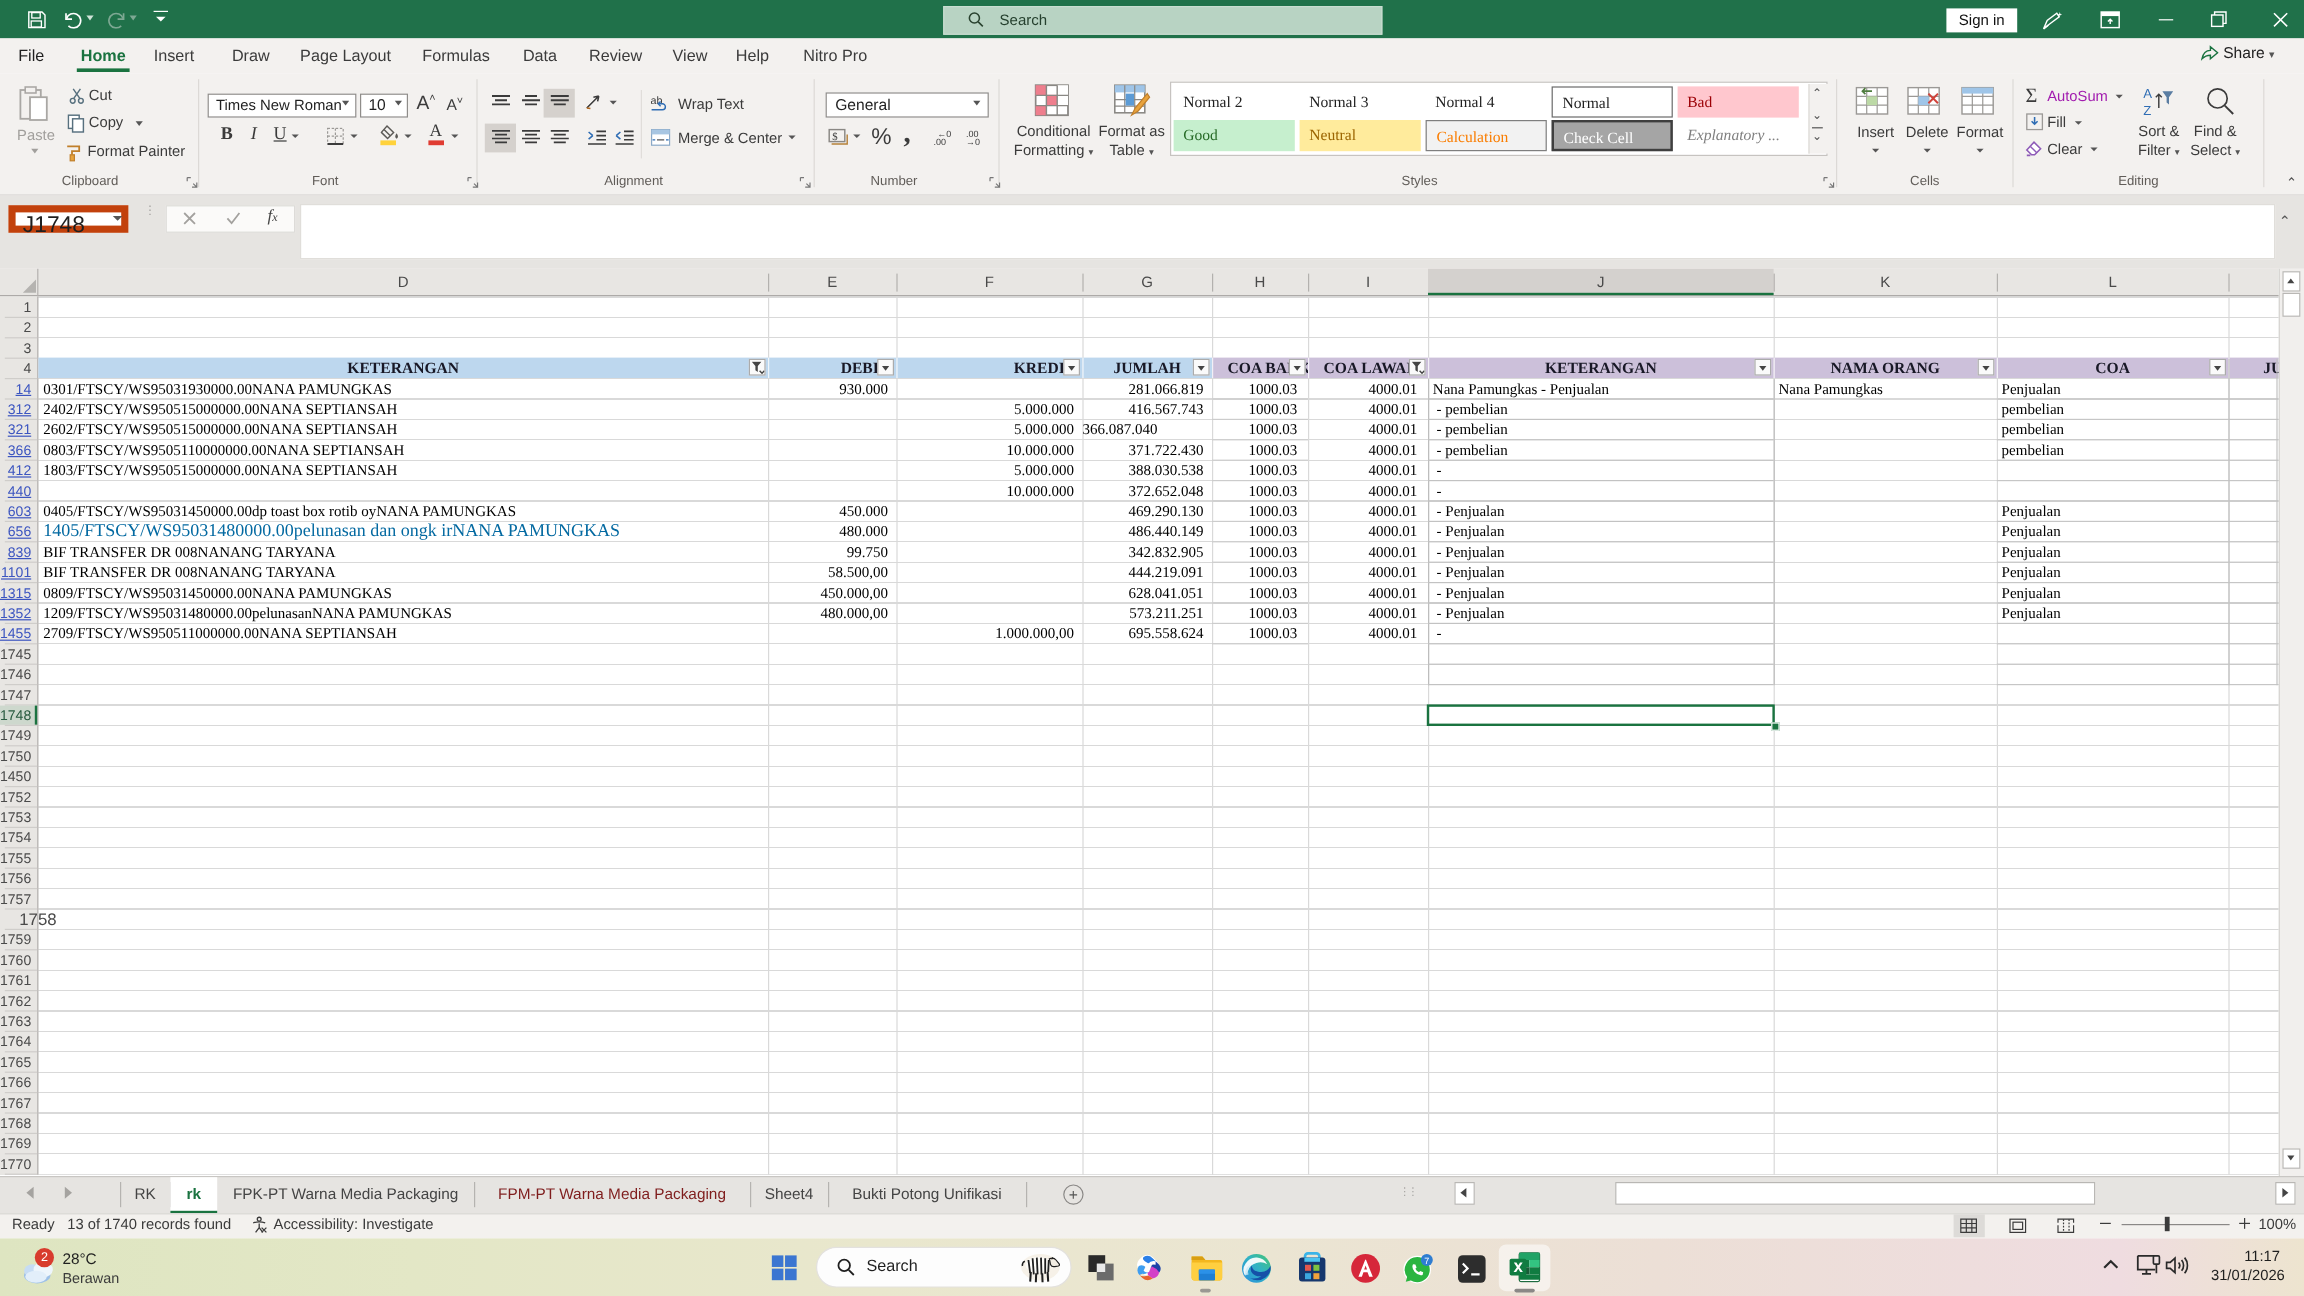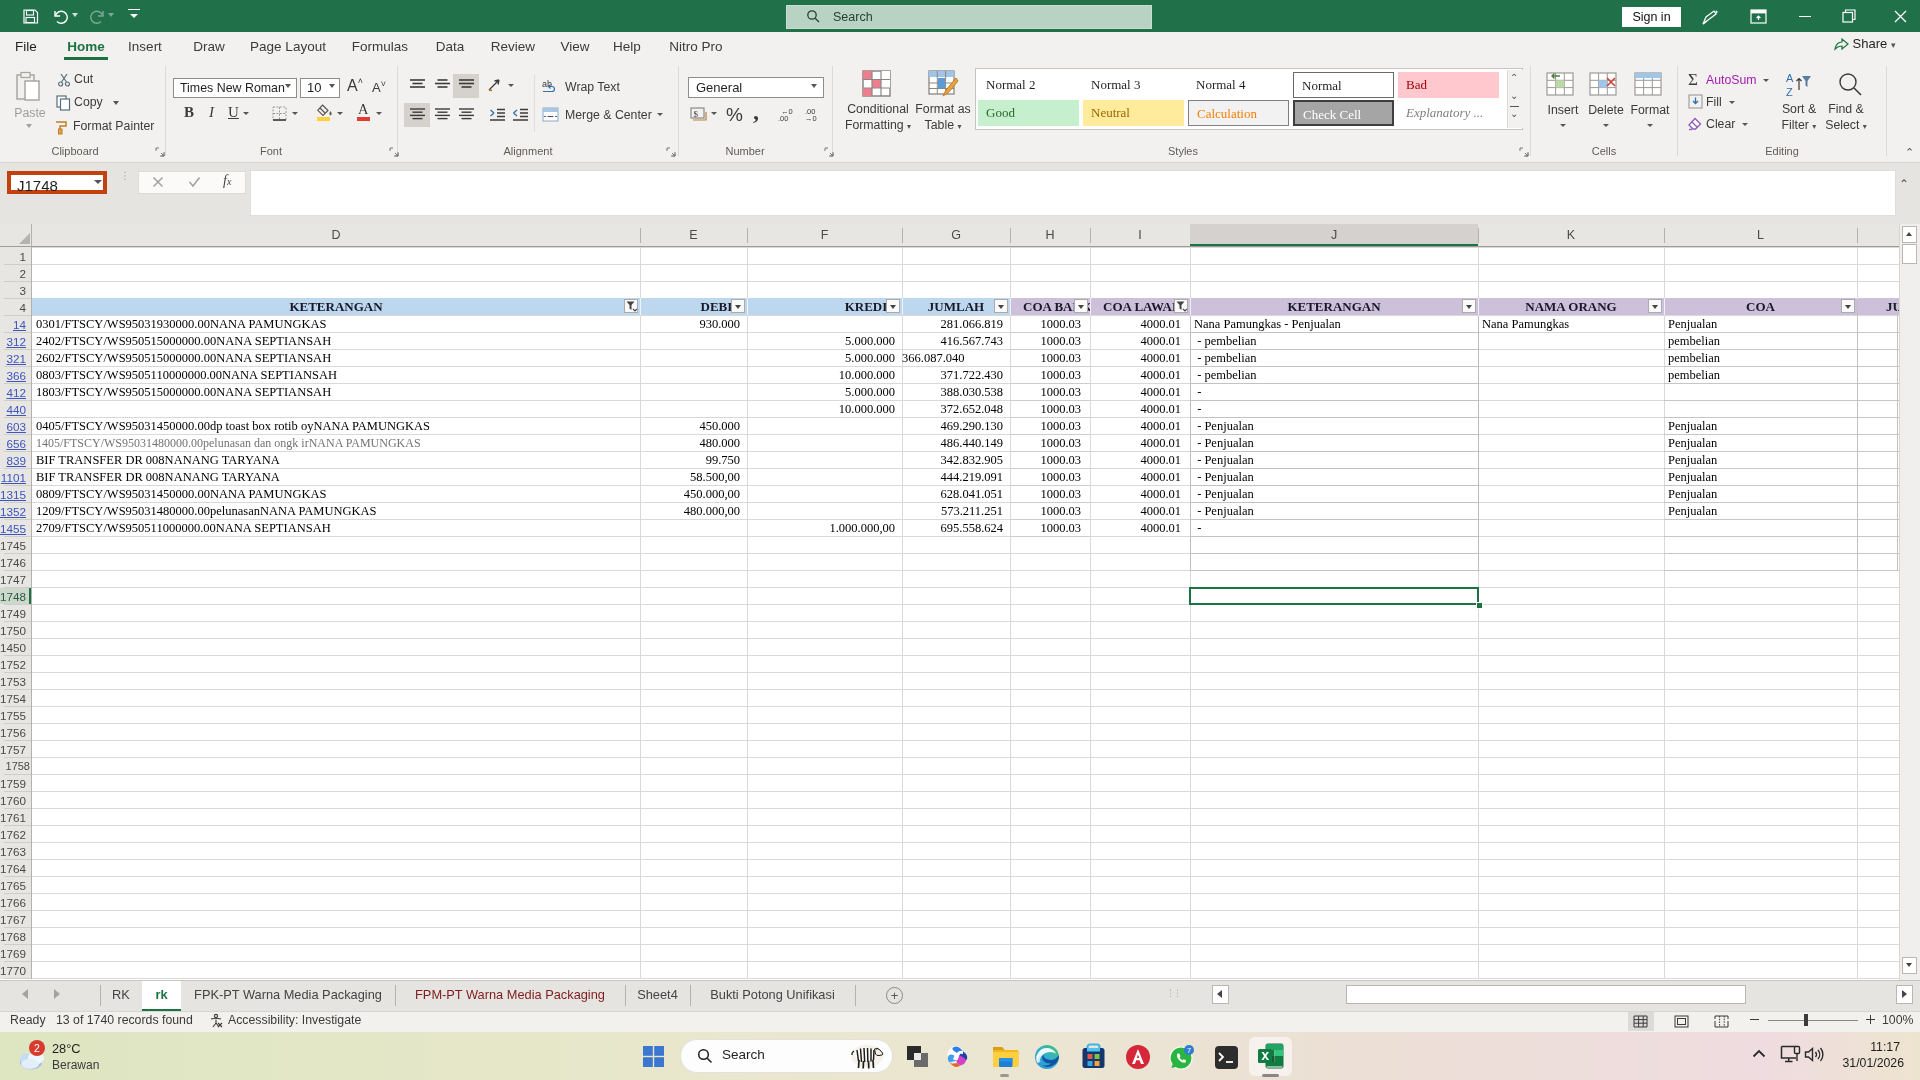--- a/index.html
+++ b/index.html
@@ -308,21 +308,21 @@
 <path d="M13 18 v-11 M10.5 9 L13 6.5 15.5 9" stroke="#3b3b3b" stroke-width="1.2" fill="none"></path>
 <path d="M16 4 h9 l-3.5 5 v6 l-2 -1.5 v-4.5 Z" fill="#5a7da2"></path>
     </svg>
 <div class="ab" style="left:1773px;top:101px;width:52px;text-align:center;font-size:12.3px;color:#3b3b3b;line-height:16px;">Sort &amp;<br>Filter <span style="font-size:8px;color:#555">▾</span></div>
 <svg class="ab" style="left:1836px;top:71px" width="28" height="28" viewBox="0 0 28 28">
 <circle cx="12" cy="11" r="8" fill="none" stroke="#3b3b3b" stroke-width="1.4"></circle>
 <path d="M18 17 L25 24" stroke="#3b3b3b" stroke-width="1.6"></path>
     </svg>
 <div class="ab" style="left:1820px;top:101px;width:52px;text-align:center;font-size:12.3px;color:#3b3b3b;line-height:16px;">Find &amp;<br>Select <span style="font-size:8px;color:#555">▾</span></div>
 <div class="ab" style="left:0;top:163px;width:1920px;height:61px;background:#e6e4e1;"></div>
-<div class="ab" style="left:7px;top:171px;width:100px;height:23px;background:#fff;border:4px solid #c2410c;box-sizing:border-box;font-size:15px;color:#1f1f1f;line-height:21px;padding-left:6px;">J1748</div>
+<div class="ab" style="left:7px;top:171px;width:100px;height:23px;background:#fff;border:6px solid #c2410c;box-sizing:border-box;font-size:19px;color:#1f1f1f;line-height:21px;padding-left:6px;">J1748</div>
 <div class="ab" style="left:94px;top:180px;width:0;height:0;border-left:4px solid transparent;border-right:4px solid transparent;border-top:4.5px solid #555;"></div>
 <div class="ab" style="left:120px;top:173px;width:3px;height:18px;color:#a5a3a0;font-size:10px;line-height:5px;">⋮</div>
 <div class="ab" style="left:138px;top:171px;width:108px;height:23px;background:#fbfaf9;border:1px solid #dddbd8;box-sizing:border-box;"></div>
 <svg class="ab" style="left:152px;top:176px" width="12" height="12" viewBox="0 0 12 12">
 <path d="M1.5 1.5 L10.5 10.5 M10.5 1.5 L1.5 10.5" stroke="#a3a19e" stroke-width="1.5"></path>
     </svg>
 <svg class="ab" style="left:188px;top:176px" width="13" height="12" viewBox="0 0 13 12">
 <path d="M1.5 6 L5 10 L11.5 1.5" fill="none" stroke="#a3a19e" stroke-width="1.5"></path>
     </svg>
 <div class="ab ser" style="left:223px;top:173px;font-size:14px;font-style:italic;color:#444;">f<span style="font-size:10px;">x</span></div>
@@ -409,21 +409,21 @@
 <div class="ab" style="left:0;top:673px;width:26px;height:17px;font-size:11.7px;color:#4a4a4a;text-align:right;line-height:17px;">1753</div>
 <div class="ab" style="left:4px;top:689px;width:27px;height:1px;background:#cfcdca;"></div>
 <div class="ab" style="left:0;top:690px;width:26px;height:17px;font-size:11.7px;color:#4a4a4a;text-align:right;line-height:17px;">1754</div>
 <div class="ab" style="left:4px;top:706px;width:27px;height:1px;background:#cfcdca;"></div>
 <div class="ab" style="left:0;top:707px;width:26px;height:17px;font-size:11.7px;color:#4a4a4a;text-align:right;line-height:17px;">1755</div>
 <div class="ab" style="left:4px;top:723px;width:27px;height:1px;background:#cfcdca;"></div>
 <div class="ab" style="left:0;top:724px;width:26px;height:17px;font-size:11.7px;color:#4a4a4a;text-align:right;line-height:17px;">1756</div>
 <div class="ab" style="left:4px;top:740px;width:27px;height:1px;background:#cfcdca;"></div>
 <div class="ab" style="left:0;top:741px;width:26px;height:17px;font-size:11.7px;color:#4a4a4a;text-align:right;line-height:17px;">1757</div>
 <div class="ab" style="left:4px;top:757px;width:27px;height:1px;background:#cfcdca;"></div>
-<div class="ab" style="left:4px;top:758px;width:26px;height:17px;font-size:11px;color:#4a4a4a;text-align:right;line-height:17px;">1758</div>
+<div class="ab" style="left:16px;top:758px;width:26px;height:17px;font-size:14px;color:#4a4a4a;line-height:17px;">1758</div>
 <div class="ab" style="left:4px;top:774px;width:27px;height:1px;background:#cfcdca;"></div>
 <div class="ab" style="left:0;top:775px;width:26px;height:17px;font-size:11.7px;color:#4a4a4a;text-align:right;line-height:17px;">1759</div>
 <div class="ab" style="left:4px;top:791px;width:27px;height:1px;background:#cfcdca;"></div>
 <div class="ab" style="left:0;top:792px;width:26px;height:17px;font-size:11.7px;color:#4a4a4a;text-align:right;line-height:17px;">1760</div>
 <div class="ab" style="left:4px;top:808px;width:27px;height:1px;background:#cfcdca;"></div>
 <div class="ab" style="left:0;top:809px;width:26px;height:17px;font-size:11.7px;color:#4a4a4a;text-align:right;line-height:17px;">1761</div>
 <div class="ab" style="left:4px;top:825px;width:27px;height:1px;background:#cfcdca;"></div>
 <div class="ab" style="left:0;top:826px;width:26px;height:17px;font-size:11.7px;color:#4a4a4a;text-align:right;line-height:17px;">1762</div>
 <div class="ab" style="left:4px;top:842px;width:27px;height:1px;background:#cfcdca;"></div>
 <div class="ab" style="left:0;top:843px;width:26px;height:17px;font-size:11.7px;color:#4a4a4a;text-align:right;line-height:17px;">1763</div>
@@ -535,21 +535,21 @@
 <div class="ab ser" style="left:1010px;top:401px;width:71px;height:17px;font-size:12.5px;color:#000;line-height:17px;text-align:right;">1000.03</div>
 <div class="ab ser" style="left:1090px;top:401px;width:91px;height:17px;font-size:12.5px;color:#000;line-height:17px;text-align:right;">4000.01</div>
 <div class="ab ser nowrap" style="left:1194px;top:401px;width:280px;height:17px;font-size:12.5px;color:#000;line-height:17px;">&nbsp;-</div>
 <div class="ab ser nowrap" style="left:36px;top:418px;width:600px;height:17px;font-size:12.5px;color:#000;line-height:17px;">0405/FTSCY/WS95031450000.00dp toast box rotib oyNANA PAMUNGKAS</div>
 <div class="ab ser" style="left:640px;top:418px;width:100px;height:17px;font-size:12.5px;color:#000;line-height:17px;text-align:right;">450.000</div>
 <div class="ab ser" style="left:902px;top:418px;width:101px;height:17px;font-size:12.5px;color:#000;line-height:17px;text-align:right;">469.290.130</div>
 <div class="ab ser" style="left:1010px;top:418px;width:71px;height:17px;font-size:12.5px;color:#000;line-height:17px;text-align:right;">1000.03</div>
 <div class="ab ser" style="left:1090px;top:418px;width:91px;height:17px;font-size:12.5px;color:#000;line-height:17px;text-align:right;">4000.01</div>
 <div class="ab ser nowrap" style="left:1194px;top:418px;width:280px;height:17px;font-size:12.5px;color:#000;line-height:17px;">&nbsp;- Penjualan</div>
 <div class="ab ser nowrap" style="left:1668px;top:418px;width:186px;height:17px;font-size:12.5px;color:#000;line-height:17px;">Penjualan</div>
-<div class="ab ser nowrap" style="left:36px;top:435px;width:600px;height:17px;font-size:12px;color:#737373;line-height:17px;">1405/FTSCY/WS95031480000.00pelunasan dan ongk irNANA PAMUNGKAS</div>
+<div class="ab ser nowrap" style="left:36px;top:435px;width:600px;height:17px;font-size:15px;color:#0369a1;line-height:17px;">1405/FTSCY/WS95031480000.00pelunasan dan ongk irNANA PAMUNGKAS</div>
 <div class="ab ser" style="left:640px;top:435px;width:100px;height:17px;font-size:12.5px;color:#000;line-height:17px;text-align:right;">480.000</div>
 <div class="ab ser" style="left:902px;top:435px;width:101px;height:17px;font-size:12.5px;color:#000;line-height:17px;text-align:right;">486.440.149</div>
 <div class="ab ser" style="left:1010px;top:435px;width:71px;height:17px;font-size:12.5px;color:#000;line-height:17px;text-align:right;">1000.03</div>
 <div class="ab ser" style="left:1090px;top:435px;width:91px;height:17px;font-size:12.5px;color:#000;line-height:17px;text-align:right;">4000.01</div>
 <div class="ab ser nowrap" style="left:1194px;top:435px;width:280px;height:17px;font-size:12.5px;color:#000;line-height:17px;">&nbsp;- Penjualan</div>
 <div class="ab ser nowrap" style="left:1668px;top:435px;width:186px;height:17px;font-size:12.5px;color:#000;line-height:17px;">Penjualan</div>
 <div class="ab ser nowrap" style="left:36px;top:452px;width:600px;height:17px;font-size:12.5px;color:#000;line-height:17px;">BIF TRANSFER DR 008NANANG TARYANA</div>
 <div class="ab ser" style="left:640px;top:452px;width:100px;height:17px;font-size:12.5px;color:#000;line-height:17px;text-align:right;">99.750</div>
 <div class="ab ser" style="left:902px;top:452px;width:101px;height:17px;font-size:12.5px;color:#000;line-height:17px;text-align:right;">342.832.905</div>
 <div class="ab ser" style="left:1010px;top:452px;width:71px;height:17px;font-size:12.5px;color:#000;line-height:17px;text-align:right;">1000.03</div>

